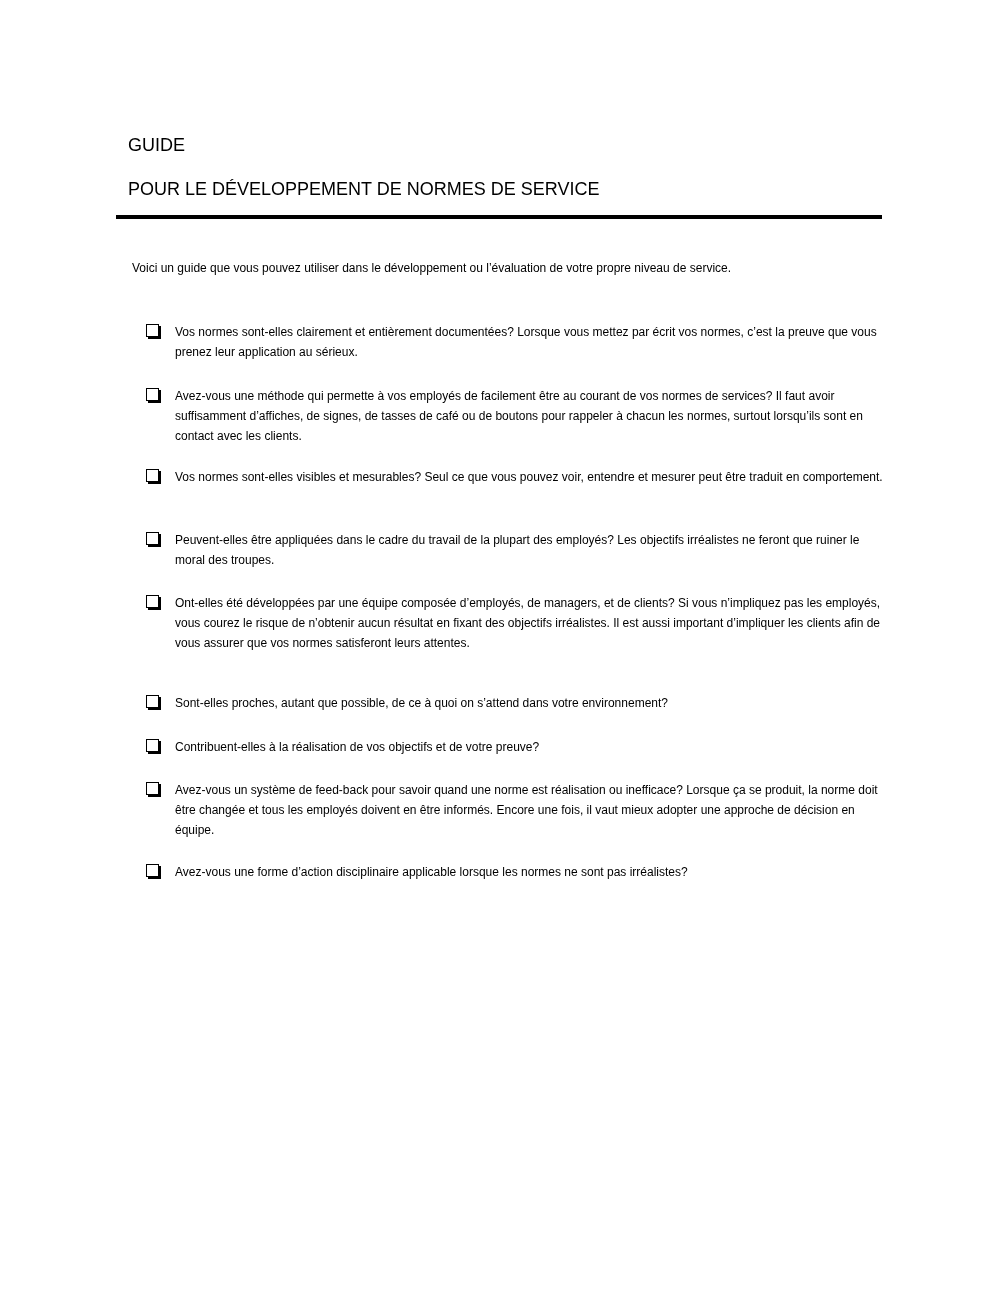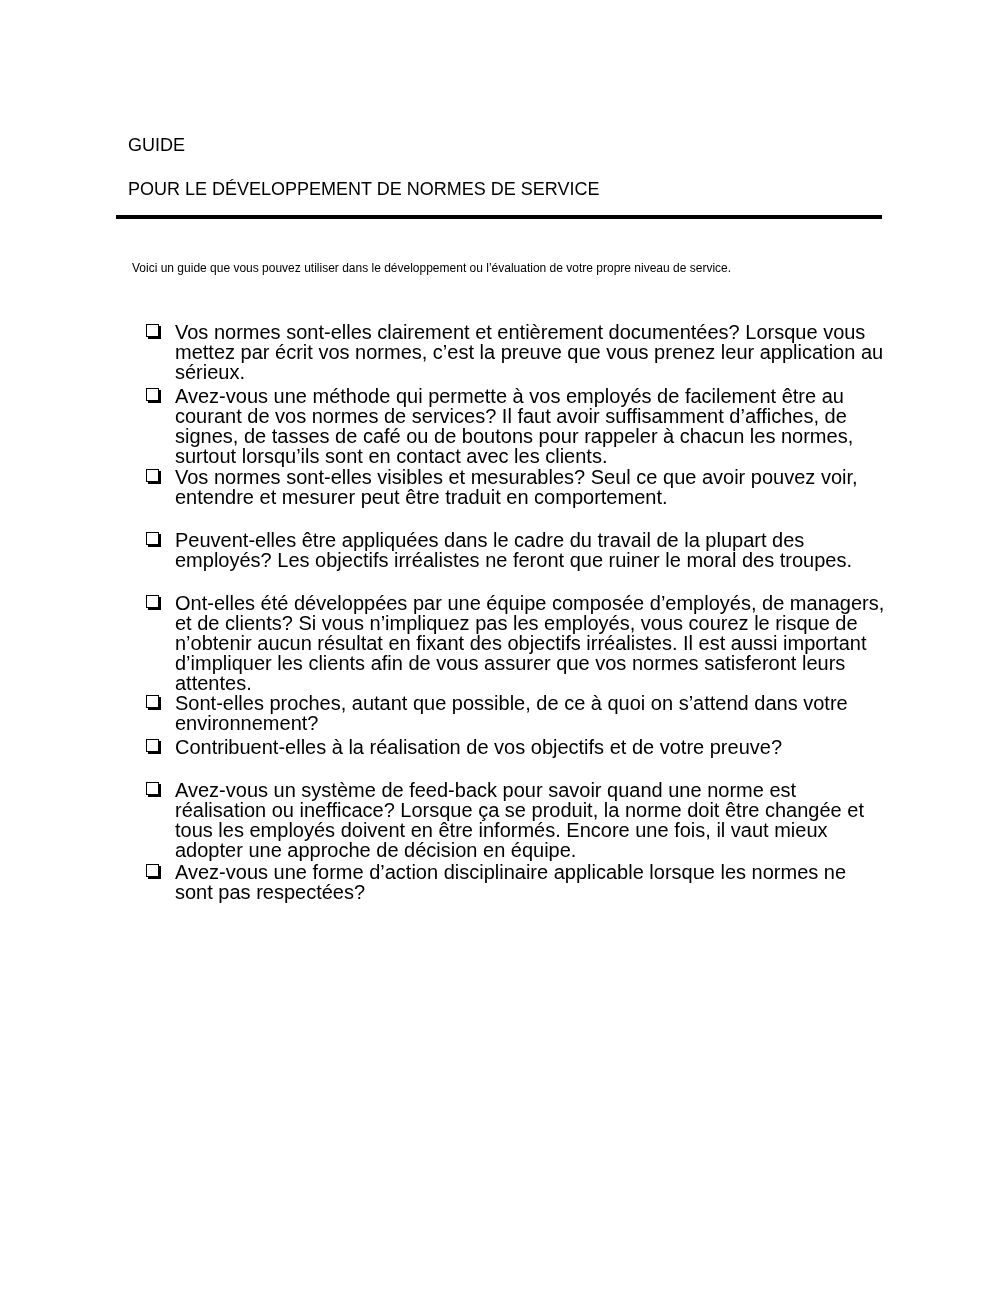--- a/index.html
+++ b/index.html
@@ -24,21 +24,21 @@
     }
     .list { position: absolute; left: 30px; top: 0; width: 740px; }
     .item { position: absolute; left: 0; width: 740px; }
     .box {
       position: absolute; left: 0; top: 2px; width: 11px; height: 11px;
       border: 1.5px solid #000;
       box-shadow: 2px 2px 0 #000;
     }
     .item-text {
       position: absolute; left: 29px; top: 0; width: 712px;
-      font-size: 20px; line-height: 20px; margin: 0;
+      font-size: 12px; line-height: 20px; margin: 0;
     }
   </style>
 </head>
 <body>
 
 <div class="page">
   <h1 class="title title-1">GUIDE</h1>
   <h2 class="title title-2">POUR LE DÉVELOPPEMENT DE NORMES DE SERVICE</h2>
   <div class="rule"></div>
   <p class="intro">Voici un guide que vous pouvez utiliser dans le développement ou l’évaluation de votre propre niveau de service.</p>
@@ -47,21 +47,21 @@
     <div class="item" style="top:322px">
       <span class="box"></span>
       <p class="item-text">Vos normes sont-elles clairement et entièrement documentées? Lorsque vous mettez par écrit vos normes, c’est la preuve que vous prenez leur application au sérieux.</p>
     </div>
     <div class="item" style="top:386px">
       <span class="box"></span>
       <p class="item-text">Avez-vous une méthode qui permette à vos employés de facilement être au courant de vos normes de services? Il faut avoir suffisamment d’affiches, de signes, de tasses de café ou de boutons pour rappeler à chacun les normes, surtout lorsqu’ils sont en contact avec les clients.</p>
     </div>
     <div class="item" style="top:467px">
       <span class="box"></span>
-      <p class="item-text">Vos normes sont-elles visibles et mesurables? Seul ce que avoir pouvez voir, entendre et mesurer peut être traduit en comportement.</p>
+      <p class="item-text">Vos normes sont-elles visibles et mesurables? Seul ce que vous pouvez voir, entendre et mesurer peut être traduit en comportement.</p>
     </div>
     <div class="item" style="top:530px">
       <span class="box"></span>
       <p class="item-text">Peuvent-elles être appliquées dans le cadre du travail de la plupart des employés? Les objectifs irréalistes ne feront que ruiner le moral des troupes.</p>
     </div>
     <div class="item" style="top:593px">
       <span class="box"></span>
       <p class="item-text">Ont-elles été développées par une équipe composée d’employés, de managers, et de clients? Si vous n’impliquez pas les employés, vous courez le risque de n’obtenir aucun résultat en fixant des objectifs irréalistes. Il est aussi important d’impliquer les clients afin de vous assurer que vos normes satisferont leurs attentes.</p>
     </div>
     <div class="item" style="top:693px">
@@ -71,16 +71,16 @@
     <div class="item" style="top:737px">
       <span class="box"></span>
       <p class="item-text">Contribuent-elles à la réalisation de vos objectifs et de votre preuve?</p>
     </div>
     <div class="item" style="top:780px">
       <span class="box"></span>
       <p class="item-text">Avez-vous un système de feed-back pour savoir quand une norme est réalisation ou inefficace? Lorsque ça se produit, la norme doit être changée et tous les employés doivent en être informés. Encore une fois, il vaut mieux adopter une approche de décision en équipe.</p>
     </div>
     <div class="item" style="top:862px">
       <span class="box"></span>
-      <p class="item-text">Avez-vous une forme d’action disciplinaire applicable lorsque les normes ne sont pas respectées?</p>
+      <p class="item-text">Avez-vous une forme d’action disciplinaire applicable lorsque les normes ne sont pas irréalistes?</p>
     </div>
   </div>
 </div>
 
 </body></html>

